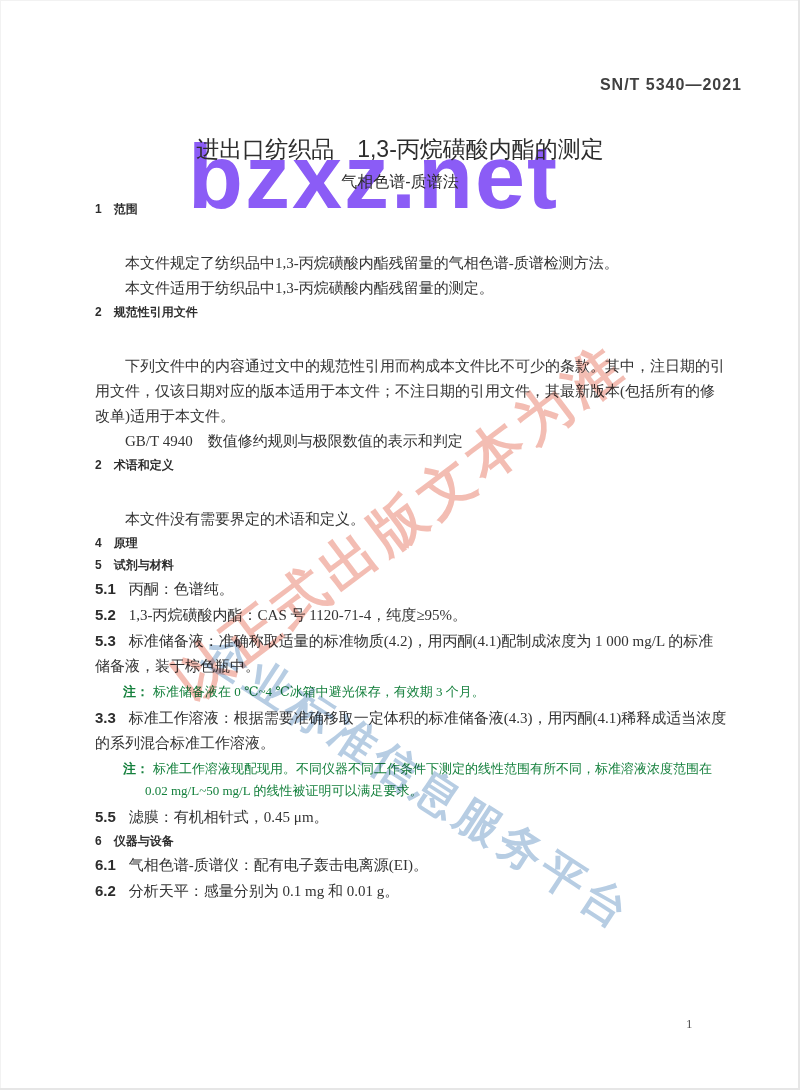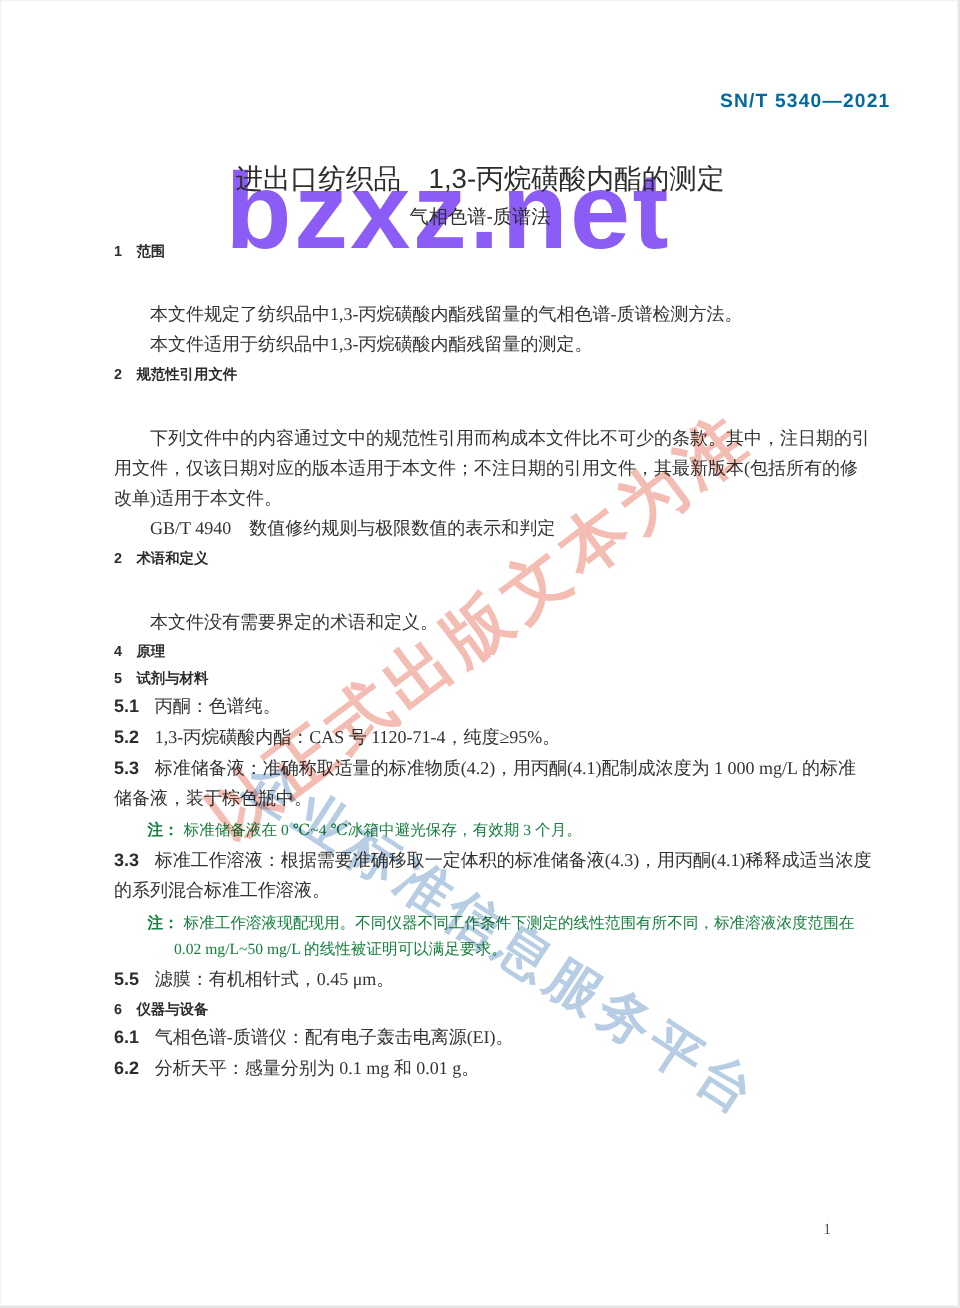--- a/index.html
+++ b/index.html
@@ -33,21 +33,21 @@
     left:158px;top:752px;width:520px;z-index:3;
     transform:rotate(33deg);
     font-size:45px;letter-spacing:5px;text-align:center;
     color:#6f9cc8;opacity:.5;mix-blend-mode:multiply;
   }
   
   .doc{position:relative;z-index:2;}
   .std-no{
     position:absolute;top:76px;right:58px;
     font-family:"Liberation Sans","DejaVu Sans",sans-serif;
-    font-weight:bold;font-size:16px;letter-spacing:1px;color:#0369a1;
+    font-weight:bold;font-size:16px;letter-spacing:1px;color:#404040;
   }
   .title-block{padding-top:132px;text-align:center;color:#2d2d2d;
     font-family:"Liberation Sans","DejaVu Sans",sans-serif;font-weight:normal;}
   .title-line1{font-size:23px;line-height:34px;}
   .title-line2{font-size:16px;line-height:32px;}
   .content{padding:0 72px 0 95px;font-size:15px;line-height:25px;}
   h2.sec{
     font-family:"Liberation Sans","DejaVu Sans",sans-serif;
     font-size:12px;font-weight:bold;color:#2d2d2d;
     margin:0;line-height:22px;

